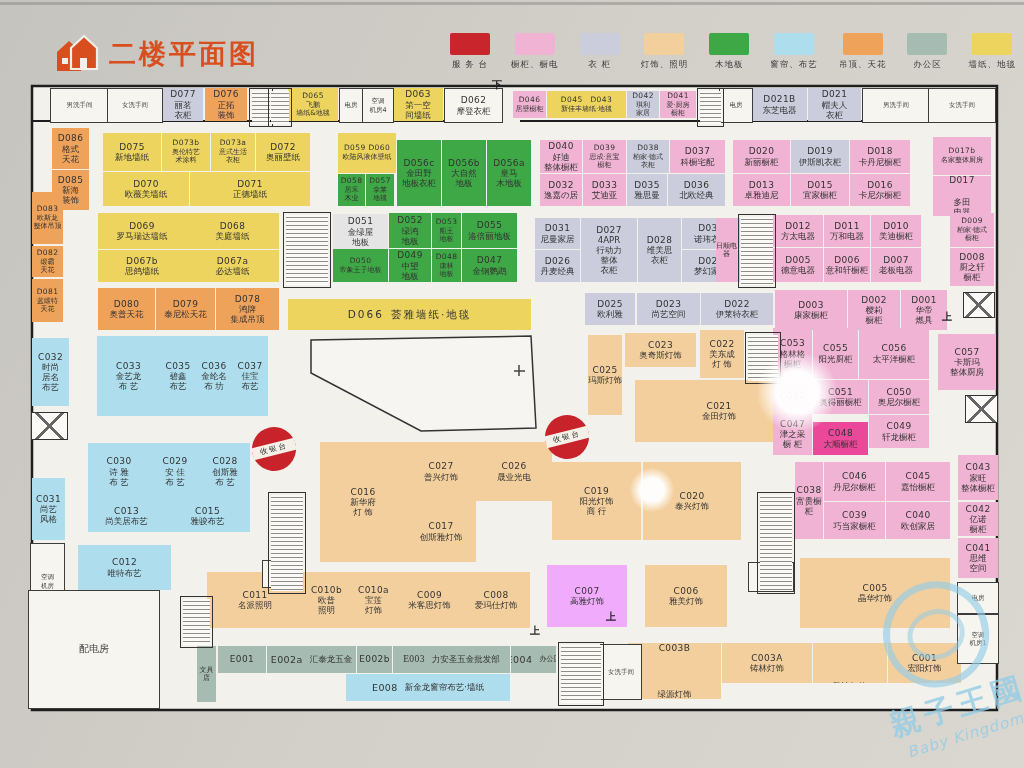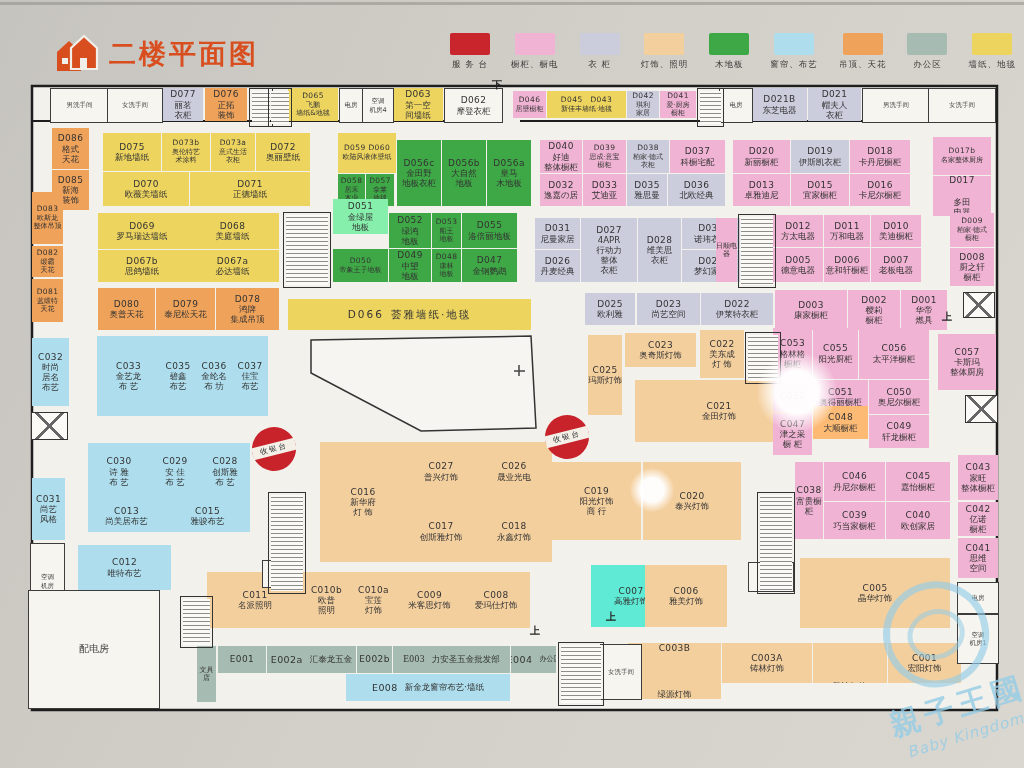--- a/index.html
+++ b/index.html
@@ -184,21 +184,21 @@
     <div class="blk ceil sm" style="left: 32px; top: 192px; width: 31px; height: 52px; background: rgb(239, 162, 90);"><span class="code">D083</span><span class="nm">欧斯龙
 整体吊顶</span></div>
     <div class="blk ceil sm" style="left: 32px; top: 246px; width: 31px; height: 31px; background: rgb(239, 162, 90);"><span class="code">D082</span><span class="nm">缎霸
 天花</span></div>
     <div class="blk ceil sm" style="left: 32px; top: 279px; width: 31px; height: 43px; background: rgb(239, 162, 90);"><span class="code">D081</span><span class="nm">蓝缎特
 天花</span></div>
     <div class="blk wall" style="left: 98px; top: 213px; width: 88px; height: 36px; background: rgb(237, 212, 95);"><span class="code">D069</span><span class="nm">罗马瑞达墙纸</span></div>
     <div class="blk wall" style="left: 186px; top: 213px; width: 93px; height: 36px; background: rgb(237, 212, 95);"><span class="code">D068</span><span class="nm">美庭墙纸</span></div>
     <div class="blk wall" style="left: 98px; top: 250px; width: 88px; height: 32px; background: rgb(237, 212, 95);"><span class="code">D067b</span><span class="nm">思鸽墙纸</span></div>
     <div class="blk wall" style="left: 186px; top: 250px; width: 93px; height: 32px; background: rgb(237, 212, 95);"><span class="code">D067a</span><span class="nm">必达墙纸</span></div>
-    <div class="blk wood" style="left: 333px; top: 199px; width: 55px; height: 35px; background: #86efac;"><span class="code">D051</span><span class="nm">金绿屋
+    <div class="blk wood" style="left: 333px; top: 214px; width: 55px; height: 35px; background: #e5e5e5;"><span class="code">D051</span><span class="nm">金绿屋
 地板</span></div>
     <div class="blk wood" style="left: 389px; top: 213px; width: 42px; height: 35px; background: rgb(63, 168, 70);"><span class="code">D052</span><span class="nm">绿鸿
 地板</span></div>
     <div class="blk wood sm" style="left: 432px; top: 213px; width: 29px; height: 35px; background: rgb(63, 168, 70);"><span class="code">D053</span><span class="nm">船王
 地板</span></div>
     <div class="blk wood" style="left: 462px; top: 213px; width: 55px; height: 35px; background: rgb(63, 168, 70);"><span class="code">D055</span><span class="nm">洛倍丽地板</span></div>
     <div class="blk wood sm" style="left: 333px; top: 249px; width: 55px; height: 33px; background: rgb(63, 168, 70);"><span class="code">D050</span><span class="nm">帝象王子地板</span></div>
     <div class="blk wood" style="left: 389px; top: 249px; width: 42px; height: 33px; background: rgb(63, 168, 70);"><span class="code">D049</span><span class="nm">中望
 地板</span></div>
     <div class="blk wood sm" style="left: 432px; top: 249px; width: 29px; height: 33px; background: rgb(63, 168, 70);"><span class="code">D048</span><span class="nm">康林
@@ -261,21 +261,21 @@
 橱柜</span></div>
     <div class="blk cab" style="left: 813px; top: 328px; width: 45px; height: 51px; background: rgb(240, 179, 211);"><span class="code">C055</span><span class="nm">阳光厨柜</span></div>
     <div class="blk cab" style="left: 859px; top: 328px; width: 70px; height: 51px; background: rgb(240, 179, 211);"><span class="code">C056</span><span class="nm">太平洋橱柜</span></div>
     <div class="blk cab" style="left: 938px; top: 334px; width: 58px; height: 56px; background: rgb(240, 179, 211);"><span class="code">C057</span><span class="nm">卡斯玛
 整体厨房</span></div>
     <div class="blk cab" style="left: 773px; top: 380px; width: 39px; height: 32px; background: rgb(240, 179, 211);"><span class="code">C052</span></div>
     <div class="blk cab" style="left: 813px; top: 380px; width: 55px; height: 34px; background: rgb(240, 179, 211);"><span class="code">C051</span><span class="nm">奥得丽橱柜</span></div>
     <div class="blk cab" style="left: 869px; top: 380px; width: 60px; height: 34px; background: rgb(240, 179, 211);"><span class="code">C050</span><span class="nm">奥尼尔橱柜</span></div>
     <div class="blk cab" style="left: 773px; top: 413px; width: 39px; height: 42px; background: rgb(240, 179, 211);"><span class="code">C047</span><span class="nm">津之采
 橱 柜</span></div>
-    <div class="blk cab" style="left: 813px; top: 406px; width: 55px; height: 33px; background: #fdba74;"><span class="code">C048</span><span class="nm">大顺橱柜</span></div>
+    <div class="blk cab" style="left: 813px; top: 422px; width: 55px; height: 33px; background: #ec4899;"><span class="code">C048</span><span class="nm">大顺橱柜</span></div>
     <div class="blk cab" style="left: 869px; top: 415px; width: 60px; height: 33px; background: rgb(240, 179, 211);"><span class="code">C049</span><span class="nm">轩龙橱柜</span></div>
     <div class="blk cab" style="left: 958px; top: 455px; width: 40px; height: 45px; background: rgb(240, 179, 211);"><span class="code">C043</span><span class="nm">家旺
 整体橱柜</span></div>
     <div class="blk cab" style="left: 958px; top: 502px; width: 40px; height: 34px; background: rgb(240, 179, 211);"><span class="code">C042</span><span class="nm">亿诺
 橱柜</span></div>
     <div class="blk cab" style="left: 958px; top: 538px; width: 40px; height: 40px; background: rgb(240, 179, 211);"><span class="code">C041</span><span class="nm">思维
 空间</span></div>
     <div class="blk fabric" style="left: 88px; top: 443px; width: 62px; height: 57px; background: rgb(174, 222, 238);"><span class="code">C030</span><span class="nm">诗 雅
 布 艺</span></div>
     <div class="blk fabric" style="left: 150px; top: 443px; width: 50px; height: 57px; background: rgb(174, 222, 238);"><span class="code">C029</span><span class="nm">安 佳
@@ -285,37 +285,36 @@
     <div class="blk fabric" style="left: 88px; top: 500px; width: 77px; height: 32px; background: rgb(174, 222, 238);"><span class="code">C013</span><span class="nm">尚美居布艺</span></div>
     <div class="blk fabric" style="left: 165px; top: 500px; width: 85px; height: 32px; background: rgb(174, 222, 238);"><span class="code">C015</span><span class="nm">雅骏布艺</span></div>
     <div class="blk fabric" style="left: 32px; top: 478px; width: 33px; height: 62px; background: rgb(174, 222, 238);"><span class="code">C031</span><span class="nm">尚艺
 风格</span></div>
     <div class="blk fabric" style="left: 78px; top: 545px; width: 93px; height: 45px; background: rgb(174, 222, 238);"><span class="code">C012</span><span class="nm">唯特布艺</span></div>
     <div class="blk light" style="left: 320px; top: 442px; width: 86px; height: 120px; background: rgb(244, 207, 158);"><span class="code">C016</span><span class="nm">新华府
 灯 饰</span></div>
     <div class="blk light" style="left: 406px; top: 442px; width: 70px; height: 59px; background: rgb(244, 207, 158);"><span class="code">C027</span><span class="nm">普兴灯饰</span></div>
     <div class="blk light" style="left: 476px; top: 442px; width: 76px; height: 59px; background: rgb(244, 207, 158);"><span class="code">C026</span><span class="nm">晟业光电</span></div>
     <div class="blk light" style="left: 406px; top: 501px; width: 70px; height: 61px; background: rgb(244, 207, 158);"><span class="code">C017</span><span class="nm">创斯雅灯饰</span></div>
-    <div class="blk light" style="left: 476px; top: 501px; width: 76px; height: 61px; background: rgb(244, 207, 158);"><span class="code">C018</span><span class="nm">永鑫灯饰</span></div>
     <div class="blk light" style="left: 552px; top: 462px; width: 89px; height: 78px; background: rgb(244, 207, 158);"><span class="code">C019</span><span class="nm">阳光灯饰
 商 行</span></div>
     <div class="blk light" style="left: 643px; top: 462px; width: 98px; height: 78px; background: rgb(244, 207, 158);"><span class="code">C020</span><span class="nm">泰兴灯饰</span></div>
     <div class="blk cab" style="left: 795px; top: 462px; width: 28px; height: 77px; background: rgb(240, 179, 211);"><span class="code">C038</span><span class="nm">富贵橱柜</span></div>
     <div class="blk cab" style="left: 824px; top: 462px; width: 61px; height: 39px; background: rgb(240, 179, 211);"><span class="code">C046</span><span class="nm">丹尼尔橱柜</span></div>
     <div class="blk cab" style="left: 886px; top: 462px; width: 64px; height: 39px; background: rgb(240, 179, 211);"><span class="code">C045</span><span class="nm">嘉怡橱柜</span></div>
     <div class="blk cab" style="left: 824px; top: 502px; width: 61px; height: 37px; background: rgb(240, 179, 211);"><span class="code">C039</span><span class="nm">巧当家橱柜</span></div>
     <div class="blk cab" style="left: 886px; top: 502px; width: 64px; height: 37px; background: rgb(240, 179, 211);"><span class="code">C040</span><span class="nm">欧创家居</span></div>
     <div class="blk light" style="left: 207px; top: 572px; width: 96px; height: 56px; background: rgb(244, 207, 158);"><span class="code">C011</span><span class="nm">名派照明</span></div>
     <div class="blk light" style="left: 303px; top: 572px; width: 47px; height: 56px; background: rgb(244, 207, 158);"><span class="code">C010b</span><span class="nm">欧普
 照明</span></div>
     <div class="blk light" style="left: 350px; top: 572px; width: 47px; height: 56px; background: rgb(244, 207, 158);"><span class="code">C010a</span><span class="nm">宝莲
 灯饰</span></div>
     <div class="blk light" style="left: 397px; top: 572px; width: 65px; height: 56px; background: rgb(244, 207, 158);"><span class="code">C009</span><span class="nm">米客思灯饰</span></div>
     <div class="blk light" style="left: 462px; top: 572px; width: 68px; height: 56px; background: rgb(244, 207, 158);"><span class="code">C008</span><span class="nm">爱玛仕灯饰</span></div>
-    <div class="blk light" style="left: 547px; top: 565px; width: 80px; height: 62px; background: #5eead4; margin-left: 44px;"><span class="code">C007</span><span class="nm">高雅灯饰</span></div>
+    <div class="blk light" style="left: 547px; top: 565px; width: 80px; height: 62px; background: #f0abfc;"><span class="code">C007</span><span class="nm">高雅灯饰</span></div>
     <div class="blk light" style="left: 645px; top: 565px; width: 82px; height: 62px; background: rgb(244, 207, 158);"><span class="code">C006</span><span class="nm">雅美灯饰</span></div>
     <div class="blk light" style="left: 800px; top: 558px; width: 150px; height: 70px; background: rgb(244, 207, 158);"><span class="code">C005</span><span class="nm">晶华灯饰</span></div>
     <div class="blk office sm" style="left: 197px; top: 646px; width: 19px; height: 56px; background: rgb(166, 187, 177);"><span class="nm">文具店</span></div>
     <div class="blk office" style="left: 218px; top: 646px; width: 48px; height: 27px; background: rgb(166, 187, 177);"><span class="code">E001</span></div>
     <div class="blk office inline" style="left: 267px; top: 646px; width: 89px; height: 27px; background: rgb(166, 187, 177);">
       <span class="code">E002a</span>
       <span class="nm">汇泰龙五金</span>
     </div>
     <div class="blk office" style="left: 357px; top: 646px; width: 35px; height: 27px; background: rgb(166, 187, 177);"><span class="code">E002b</span></div>
     <div class="blk office inline" style="left: 393px; top: 646px; width: 117px; height: 27px; background: rgb(166, 187, 177); font-family: Liberation Serif, serif;">

